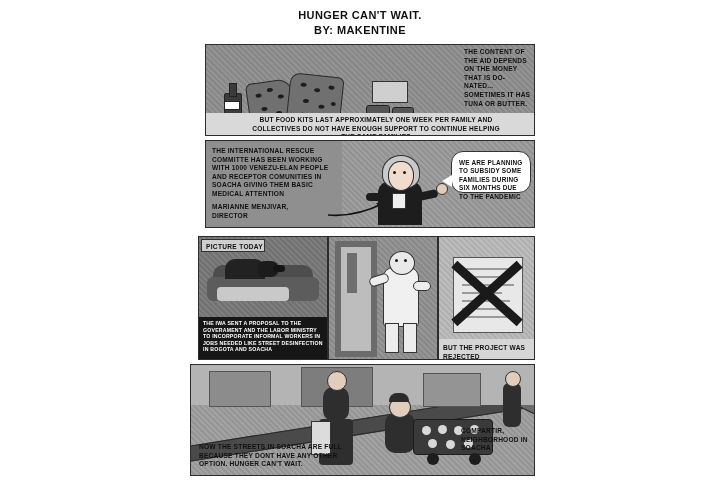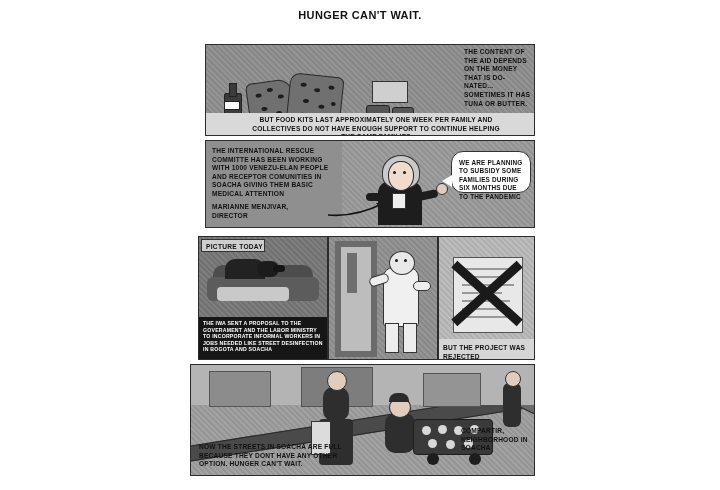--- a/index.html
+++ b/index.html
@@ -280,20 +280,21 @@
   
   .p3-shape { position: absolute; }
 </style>
 </head>
 <body>
 
 <div class="page">
 
   <div class="title-block">
     <div class="title-line">HUNGER CAN'T WAIT.</div>
+    <div class="title-line">BY: MAKENTINE</div>
   </div>
 
   <div class="panel" id="panel1">
     <div class="grain"></div>
 
     <div class="bottle" style="left:18px; top:48px; width:16px; height:32px; border-radius:2px;"></div>
     <div class="bottle" style="left:23px; top:38px; width:6px; height:12px;"></div>
     <div class="white-box" style="left:18px; top:56px; width:16px; height:9px; border:1px solid #222;"></div>
 
     <div class="bag" style="left:42px; top:36px; width:44px; height:46px; border-radius:6px 14px 6px 10px; transform:rotate(-8deg);">

